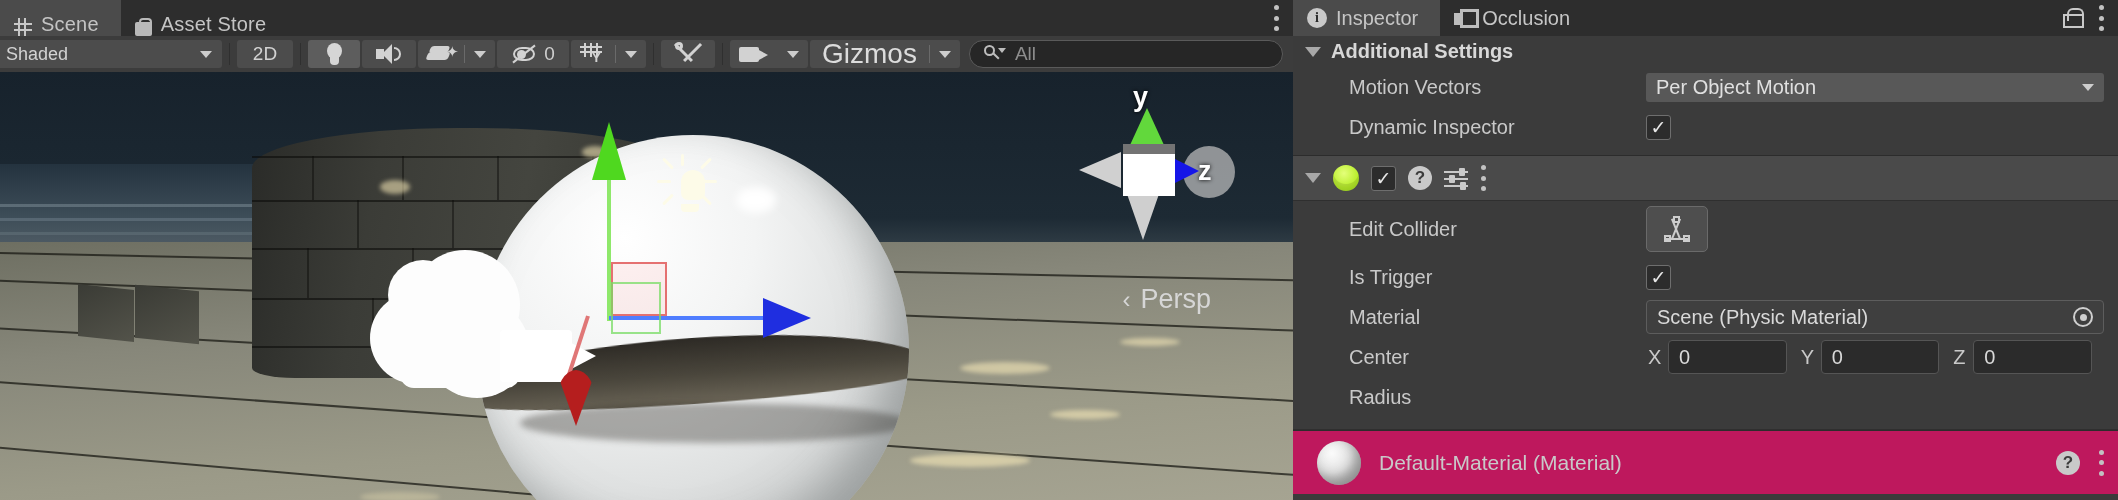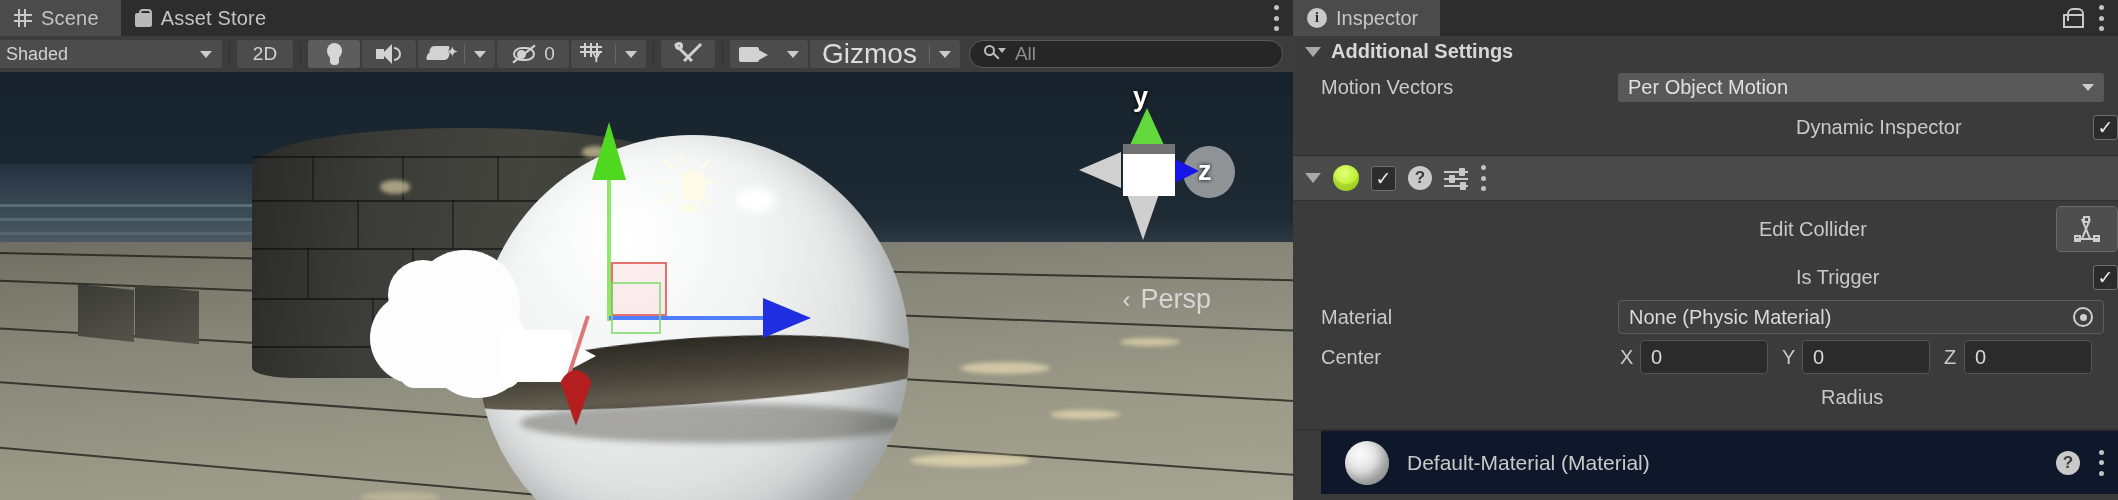--- a/index.html
+++ b/index.html
@@ -5,21 +5,21 @@
   * { box-sizing: border-box; margin:0; padding:0; }
   html,body{ width:2118px; height:500px; overflow:hidden; background:#383838;
     font-family:"Liberation Sans", sans-serif; }
 
   .root{ position:relative; width:2118px; height:500px; display:flex; }
 
   
   .scene-panel{ position:relative; width:1293px; height:500px; background:#393939; overflow:hidden; }
 
   .tabbar{ height:36px; background:#393939; display:flex; align-items:stretch; }
-  .tab{ display:flex; align-items:center; gap:9px; padding:0 22px 0 14px; font-size:20px;
+  .tab{ display:flex; align-items:flex-end; gap:9px; padding:0 22px 0 14px; font-size:20px;
         color:#c4c4c4; position:relative; }
   .tab.active{ background:#4b4b4b; }
   .tab.inactive{ background:#2d2d2d; }
   .tab .tabtxt{ letter-spacing:.2px; }
 
   .tabfill{ flex:1; background:#2d2d2d; display:flex; align-items:center; justify-content:flex-end; padding-right:14px;}
 
   
   .ico-grid{ width:18px;height:18px;position:relative;display:inline-block;}
   .ico-grid:before,.ico-grid:after{content:"";position:absolute;background:#c8c8c8;}
@@ -128,21 +128,21 @@
   .lock:before{content:"";position:absolute;left:0;bottom:0;width:17px;height:10px;border:2px solid #c8c8c8;}
   .lock:after{content:"";position:absolute;left:4px;top:0;width:13px;height:11px;border:2px solid #c8c8c8;
      border-bottom:none;border-radius:6px 6px 0 0;}
 
   .insp-body{ flex:1; overflow:hidden; background:#3b3b3b; }
 
   .sec-title{ display:flex;align-items:center;gap:10px;padding:4px 0 4px 12px;color:#d8d8d8;
               font-size:20px;font-weight:bold; }
   .tri{ width:0;height:0;border-left:8px solid transparent;border-right:8px solid transparent;
         border-top:10px solid #a8a8a8; }
-  .row{ display:flex; align-items:center; height:40px; padding-left:0;justify-content:flex-end; }
+  .row{ display:flex; align-items:center; height:40px; padding-left:28px; }
   .row .lbl{ width:325px; color:#c9c9c9; font-size:20px; padding-left:28px; }
   .dropdown{ flex:1; margin-right:14px; height:29px; background:#585858; border-radius:3px;
      display:flex;align-items:center;justify-content:space-between;padding:0 10px 0 10px;color:#e0e0e0;font-size:20px;}
   .chk{ width:25px;height:25px;background:#2c2c2c;border:1px solid #6e6e6e;border-radius:3px;
         display:flex;align-items:center;justify-content:center;color:#e8e8e8;font-size:19px;line-height:1;}
 
   .comp-head{ height:46px; background:#4a4a4a; border-top:1px solid #2c2c2c; border-bottom:1px solid #2f2f2f;
      display:flex;align-items:center;gap:12px;padding:0 14px 0 12px; }
   .comp-head .name{ font-size:21px; font-weight:bold; color:#e6e6e6; flex:1; }
   .ico-sphere-col{ width:26px;height:26px;border-radius:50%;
@@ -155,22 +155,22 @@
   .ico-prefs i:nth-child(1){top:5px;} .ico-prefs i:nth-child(2){top:12px;} .ico-prefs i:nth-child(3){top:19px;}
   .ico-prefs b{position:absolute;width:6px;height:8px;background:#c9c9c9;border-radius:1px;}
 
   .editbtn{ width:62px;height:46px;background:#4e4e4e;border:1px solid #6a6a6a;border-radius:5px;
      display:flex;align-items:center;justify-content:center;}
   .field{ height:34px;background:#2b2b2b;border:1px solid #555;border-radius:4px;color:#d9d9d9;
      font-size:20px;display:flex;align-items:center;padding:0 10px;}
   .xyz{ display:flex;align-items:center;gap:0;flex:1;margin-right:14px;}
   .xyz .ax{ color:#c9c9c9;font-size:20px;width:22px;text-align:left;padding-left:2px;}
   .xyz .field{ flex:1;margin-right:12px;}
-  .objrow{ height:64px;background:#0f172a;border-top:1px solid #2c2c2c;display:flex;align-items:center;
-     gap:18px;padding:0 14px 0 24px;margin-left:28px; }
+  .objrow{ height:64px;background:#be185d;border-top:1px solid #2c2c2c;display:flex;align-items:center;
+     gap:18px;padding:0 14px 0 24px; }
   .matball{ width:44px;height:44px;border-radius:50%;
      background:radial-gradient(circle at 34% 28%,#fbfbfb,#e3e3e3 45%,#bdbdbd 80%,#a7a7a7 100%);
      box-shadow:inset -6px -7px 12px rgba(100,100,100,.5);}
   .objname{ flex:1;color:#c9c9c9;font-size:21px; }
   .hairline{height:1px;background:#2f2f2f;}
 </style>
 </head>
 <body>
 
 <div class="root">
@@ -398,20 +398,24 @@
     </div>
   </div>
 
   <div class="insp">
 
     <div class="insp-tabs">
       <div class="itab active">
         <span class="ico-info">i</span>
         <span>Inspector</span>
       </div>
+      <div class="itab">
+        <span class="ico-occl"></span>
+        <span>Occlusion</span>
+      </div>
       <div class="itab-fill">
         <span class="lock"></span>
         <span class="kebab">
             <i></i>
             <i></i>
             <i></i>
           </span>
       </div>
     </div>
 
@@ -478,21 +482,21 @@
       <div class="row">
         <span class="lbl">Is Trigger</span>
         <span class="chk">
           <span>✓</span>
         </span>
       </div>
 
       <div class="row">
         <span class="lbl">Material</span>
         <span class="field" style="flex:1;margin-right:14px;justify-content:space-between;background:#3f3f3f;border-color:#5d5d5d">
-          <span>None (Physic Material)</span>
+          <span>Scene (Physic Material)</span>
           <span style="width:20px;height:20px;border-radius:50%;border:2px solid #cfcfcf;display:flex;align-items:center;justify-content:center">
             <span style="width:7px;height:7px;border-radius:50%;background:#cfcfcf"></span>
           </span>
         </span>
       </div>
 
       <div class="row">
         <span class="lbl">Center</span>
         <span class="xyz">
           <span class="ax">X</span>

